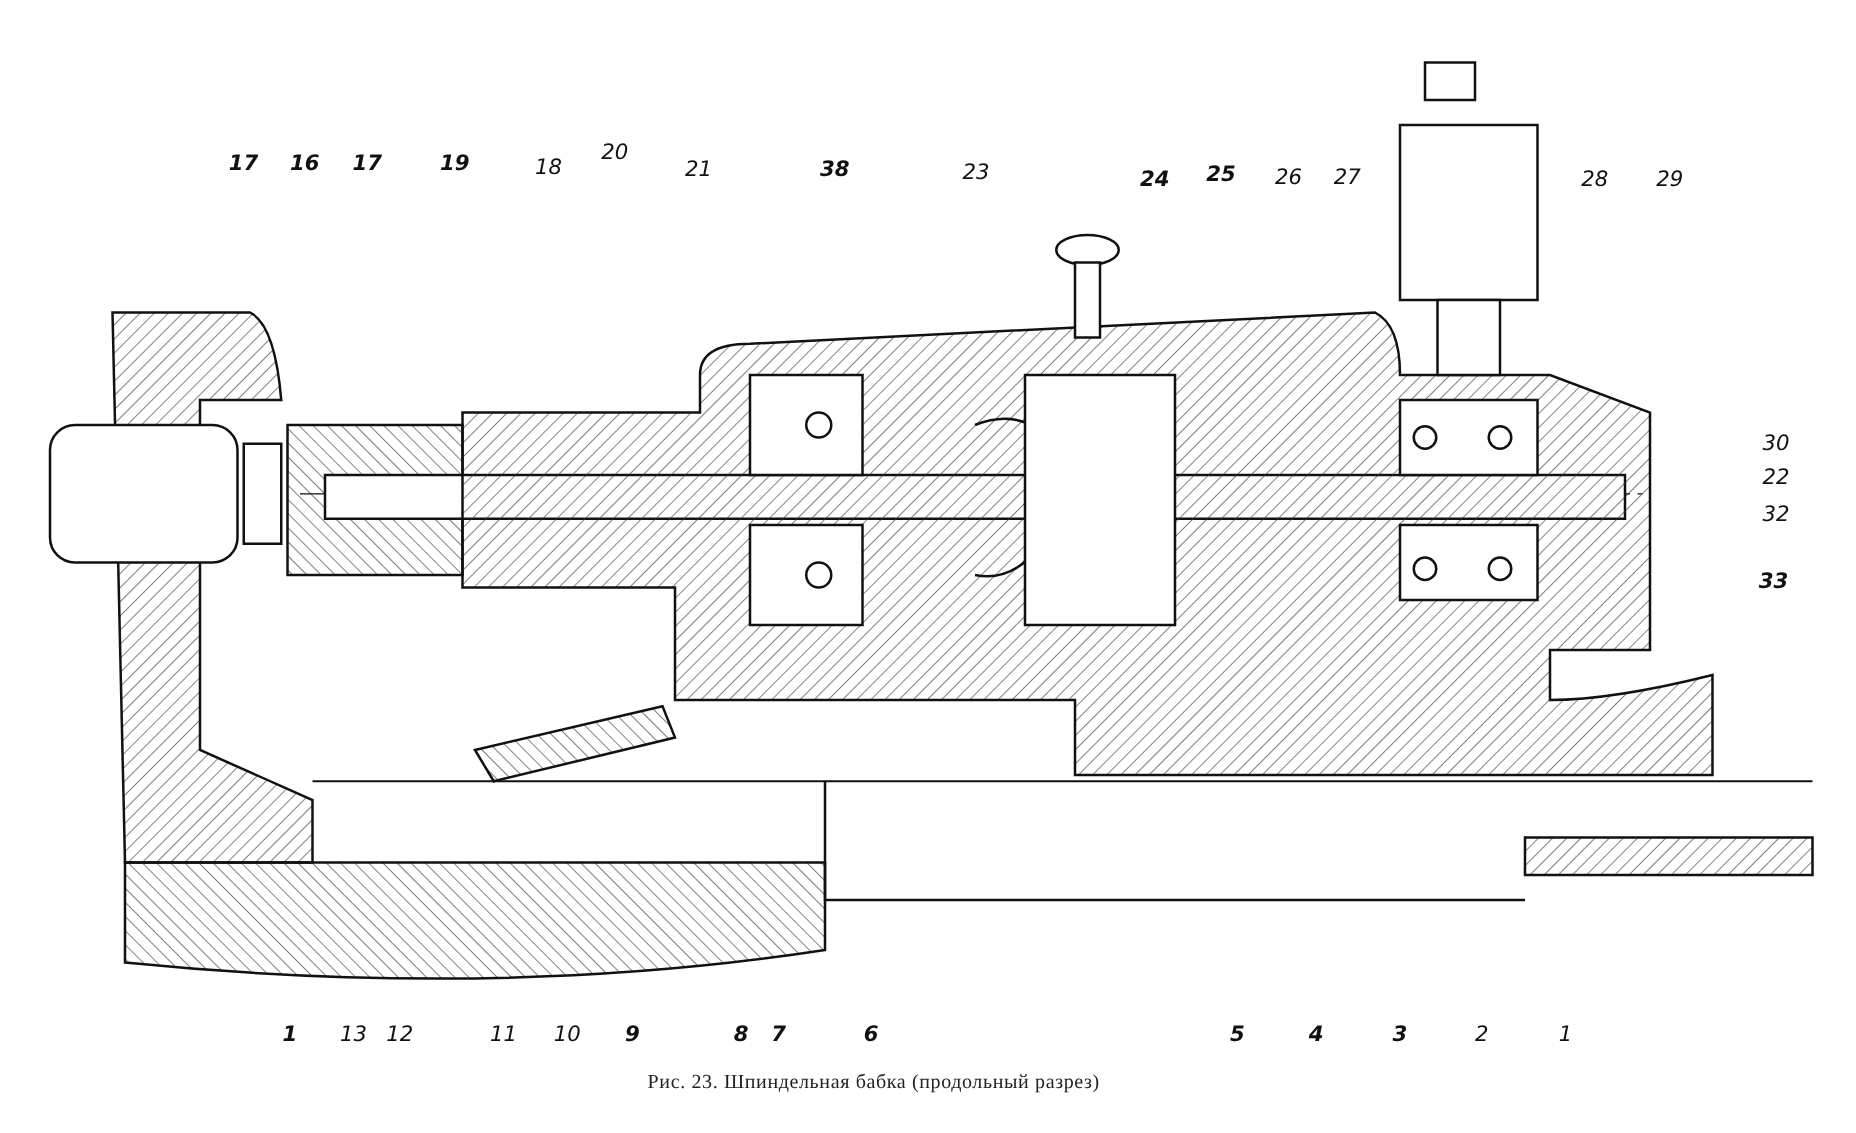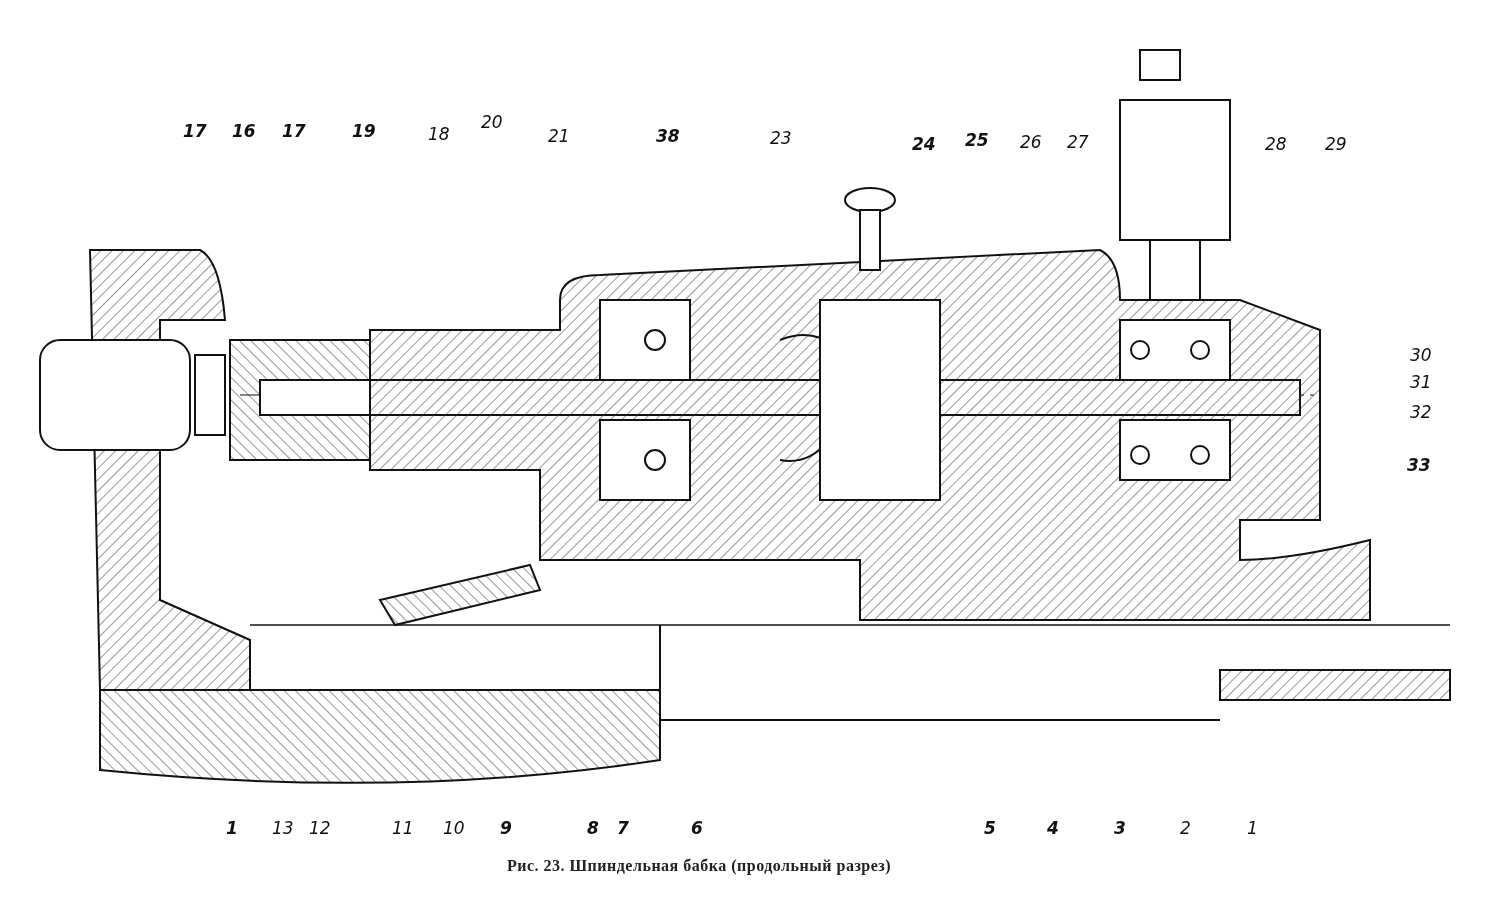--- a/index.html
+++ b/index.html
@@ -1,20 +1,20 @@
 <!DOCTYPE html>
 <html><head>
 <meta charset="utf-8">
 <style>
   html,body{margin:0;padding:0;background:#fff;}
   body{width:1485px;height:906px;position:relative;overflow:hidden;font-family:"Liberation Sans",sans-serif;}
   #drawing{position:absolute;left:0;top:0;width:1485px;height:906px;}
   .lbl{position:absolute;font-family:"DejaVu Sans",sans-serif;font-style:italic;font-size:17px;color:#111;white-space:nowrap;}
   .lbl.bold{font-weight:bold;}
-  .caption{position:absolute;left:0;width:1398px;top:857px;text-align:center;font-family:"Liberation Serif",serif;font-size:16px;color:#222;letter-spacing:0.5px;font-weight:bold;}
+  .caption{position:absolute;left:0;width:1398px;top:857px;text-align:center;font-family:"Liberation Serif",serif;font-size:16px;color:#222;letter-spacing:0.5px;}
 </style>
 </head>
 <body>
 
 <svg id="drawing" viewBox="0 0 1485 906" xmlns="http://www.w3.org/2000/svg">
   <defs>
     <pattern id="hatch" width="8" height="8" patternUnits="userSpaceOnUse" patternTransform="rotate(45)">
       <line x1="0" y1="0" x2="0" y2="8" stroke="#333" stroke-width="1"></line>
     </pattern>
     <pattern id="hatch2" width="8" height="8" patternUnits="userSpaceOnUse" patternTransform="rotate(-45)">
@@ -75,21 +75,21 @@
 <div class="lbl bold" style="left:656px;top:126px">38</div>
 <div class="lbl" style="left:770px;top:128px">23</div>
 <div class="lbl bold" style="left:912px;top:134px">24</div>
 <div class="lbl bold" style="left:965px;top:130px">25</div>
 <div class="lbl" style="left:1020px;top:132px">26</div>
 <div class="lbl" style="left:1067px;top:132px">27</div>
 <div class="lbl" style="left:1265px;top:134px">28</div>
 <div class="lbl" style="left:1325px;top:134px">29</div>
 
 <div class="lbl" style="left:1410px;top:345px">30</div>
-<div class="lbl" style="left:1410px;top:372px">31</div>
+<div class="lbl" style="left:1410px;top:372px">22</div>
 <div class="lbl" style="left:1410px;top:402px">32</div>
 <div class="lbl bold" style="left:1407px;top:455px">33</div>
 
 <div class="lbl bold" style="left:226px;top:818px">1</div>
 <div class="lbl" style="left:272px;top:818px">13</div>
 <div class="lbl" style="left:309px;top:818px">12</div>
 <div class="lbl" style="left:392px;top:818px">11</div>
 <div class="lbl" style="left:443px;top:818px">10</div>
 <div class="lbl bold" style="left:500px;top:818px">9</div>
 <div class="lbl bold" style="left:587px;top:818px">8</div>

